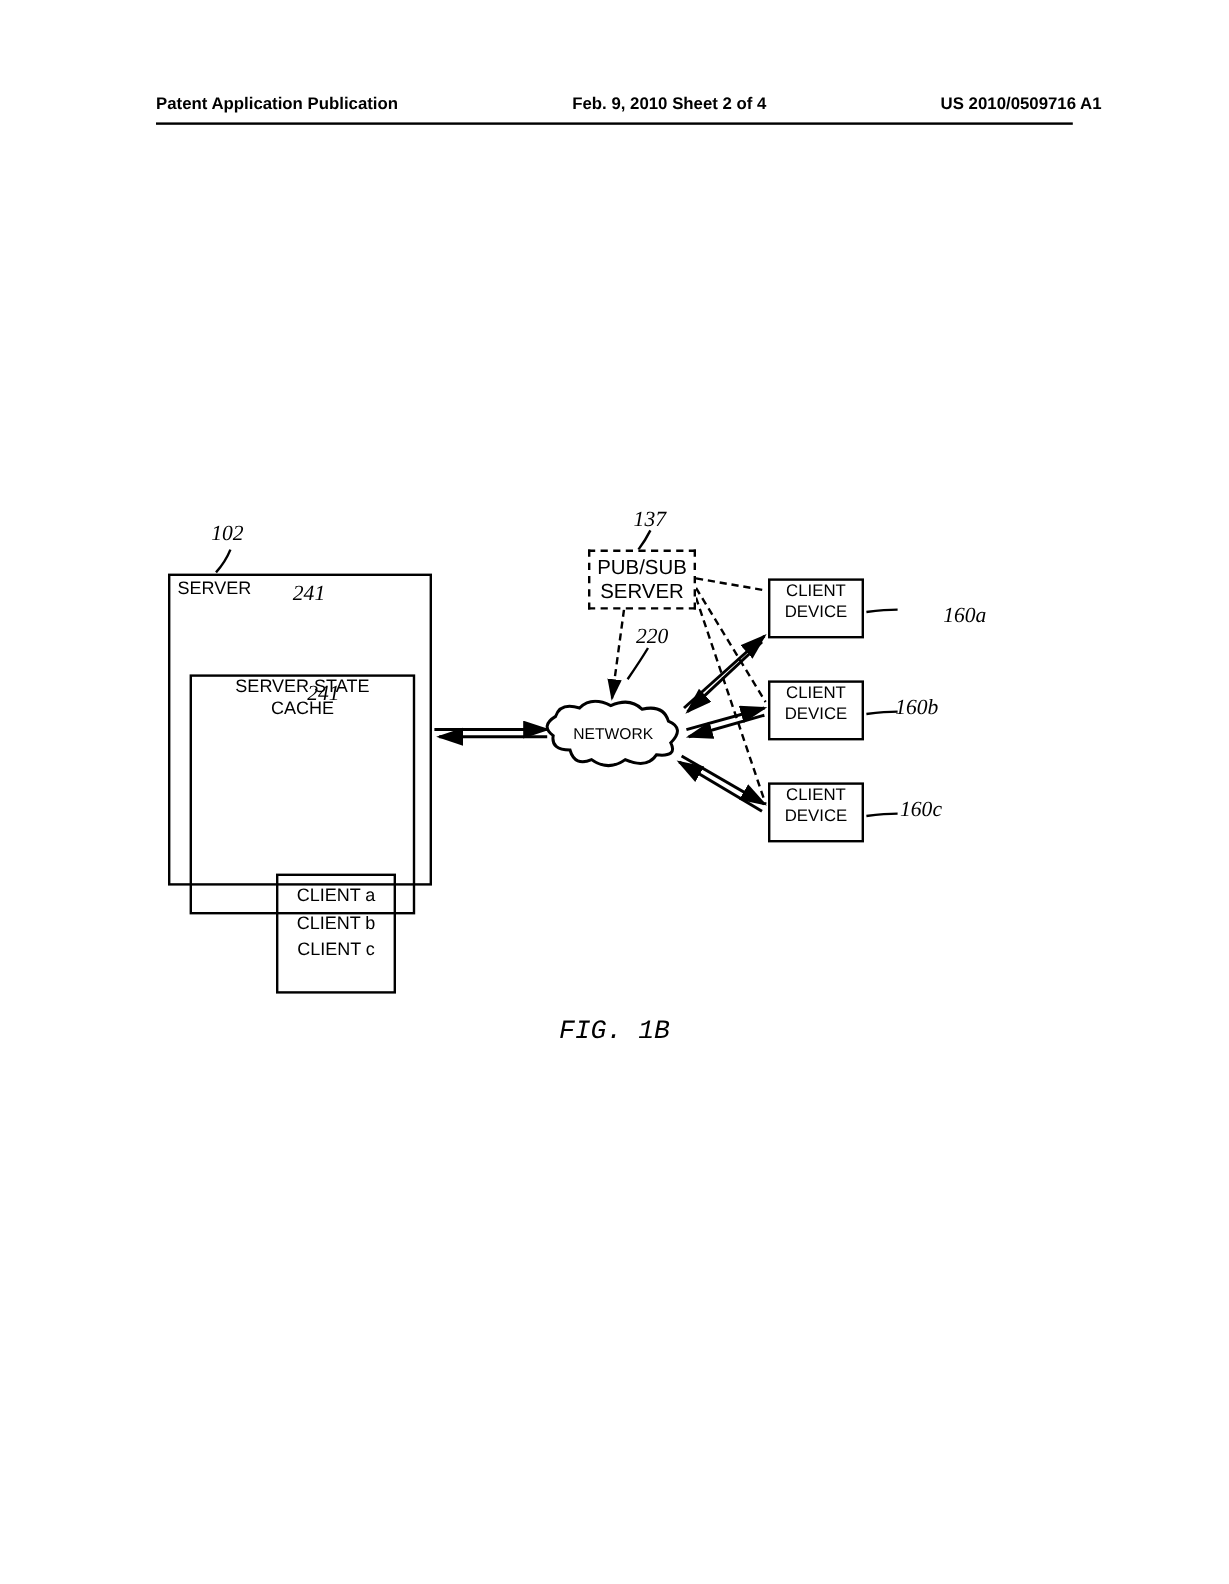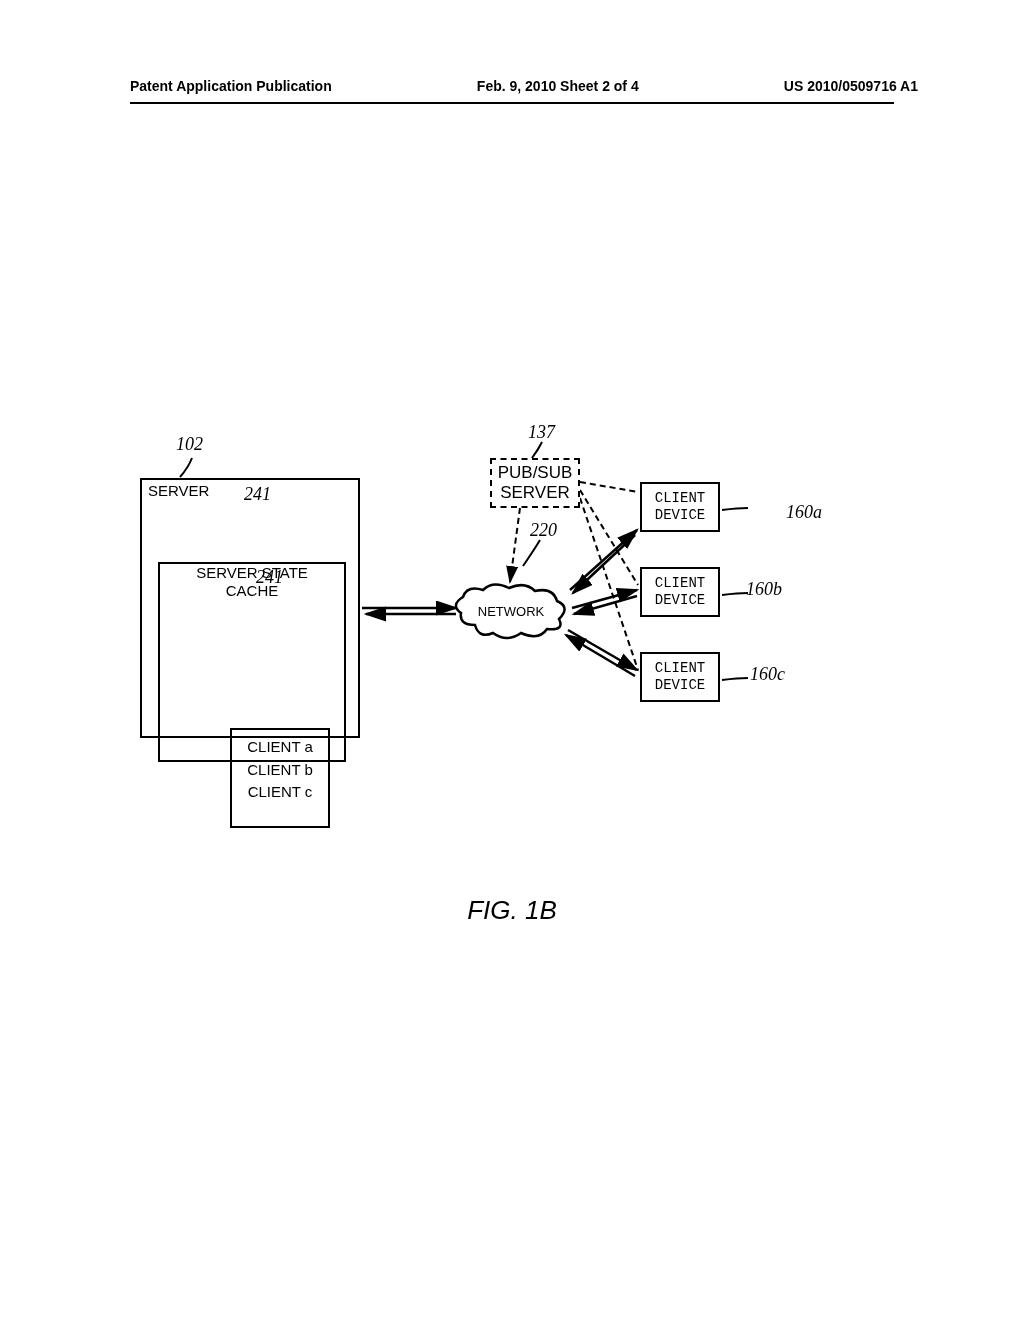--- a/index.html
+++ b/index.html
@@ -93,49 +93,47 @@
     .network-cloud {
       position: absolute;
       left: 313px;
       top: 153px;
       width: 116px;
       height: 58px;
     }
     .client-box {
       width: 80px;
       height: 50px;
-      justify-content: center;
       font-size: 14px;
-      font-family: Liberation Mono, monospace;
     }
     .client-a { left: 500px; top: 52px; }
     .client-b { left: 500px; top: 137px; }
     .client-c { left: 500px; top: 222px; }
     .ref-label {
       position: absolute;
       font-family: 'Comic Sans MS', cursive;
       font-size: 18px;
       font-style: italic;
     }
     .r102 { left: 36px; top: 4px; }
     .r158 { left: 104px; top: 54px; }
     .r162 { left: 116px; top: 137px; }
     .r164 { left: 388px; top: -8px; }
     .r128 { left: 390px; top: 90px; }
     .r160a { left: 610px; top: 72px; margin-left: 36px; }
     .r160b { left: 606px; top: 149px; }
     .r160c { left: 610px; top: 234px; }
     .fig-caption {
       position: absolute;
-      top: 895px;
+      top: 847px;
       left: 0;
       right: 0;
       text-align: center;
-      font-family: Liberation Sans, sans-serif;
-      font-size: 26px;
+      font-family: Liberation Mono, monospace;
+      font-size: 22px;
       font-style: italic;
     }
     svg.connectors {
       position: absolute;
       top: 0;
       left: 0;
       width: 100%;
       height: 100%;
       pointer-events: none;
     }

